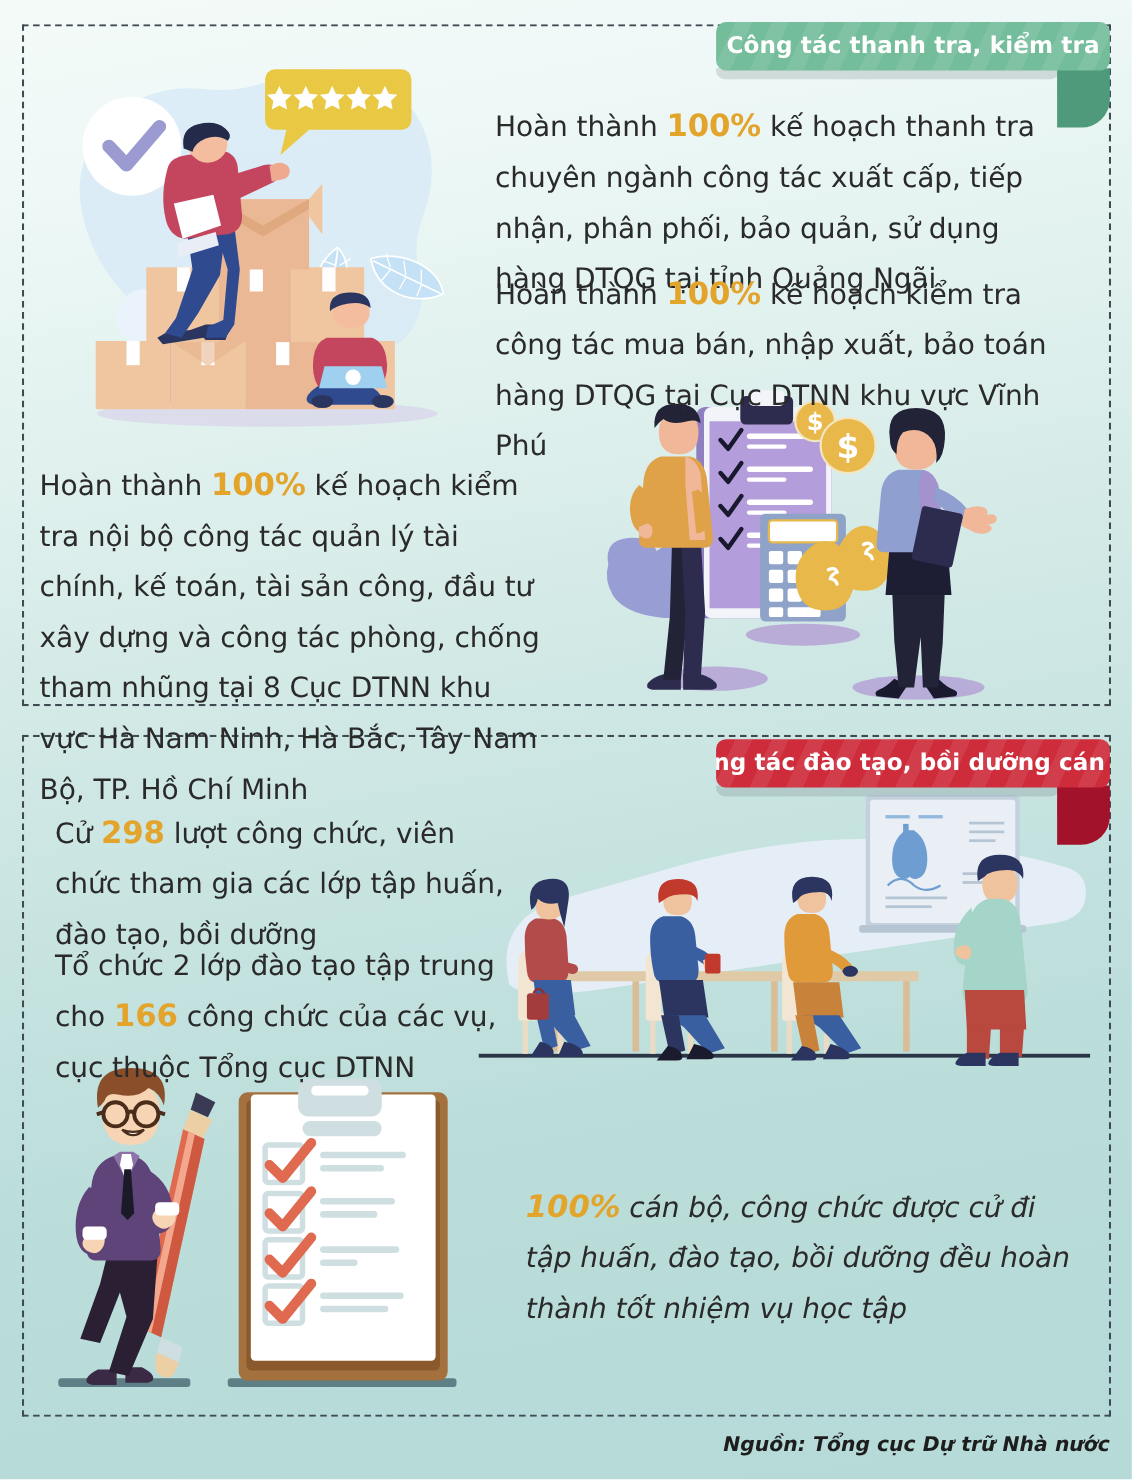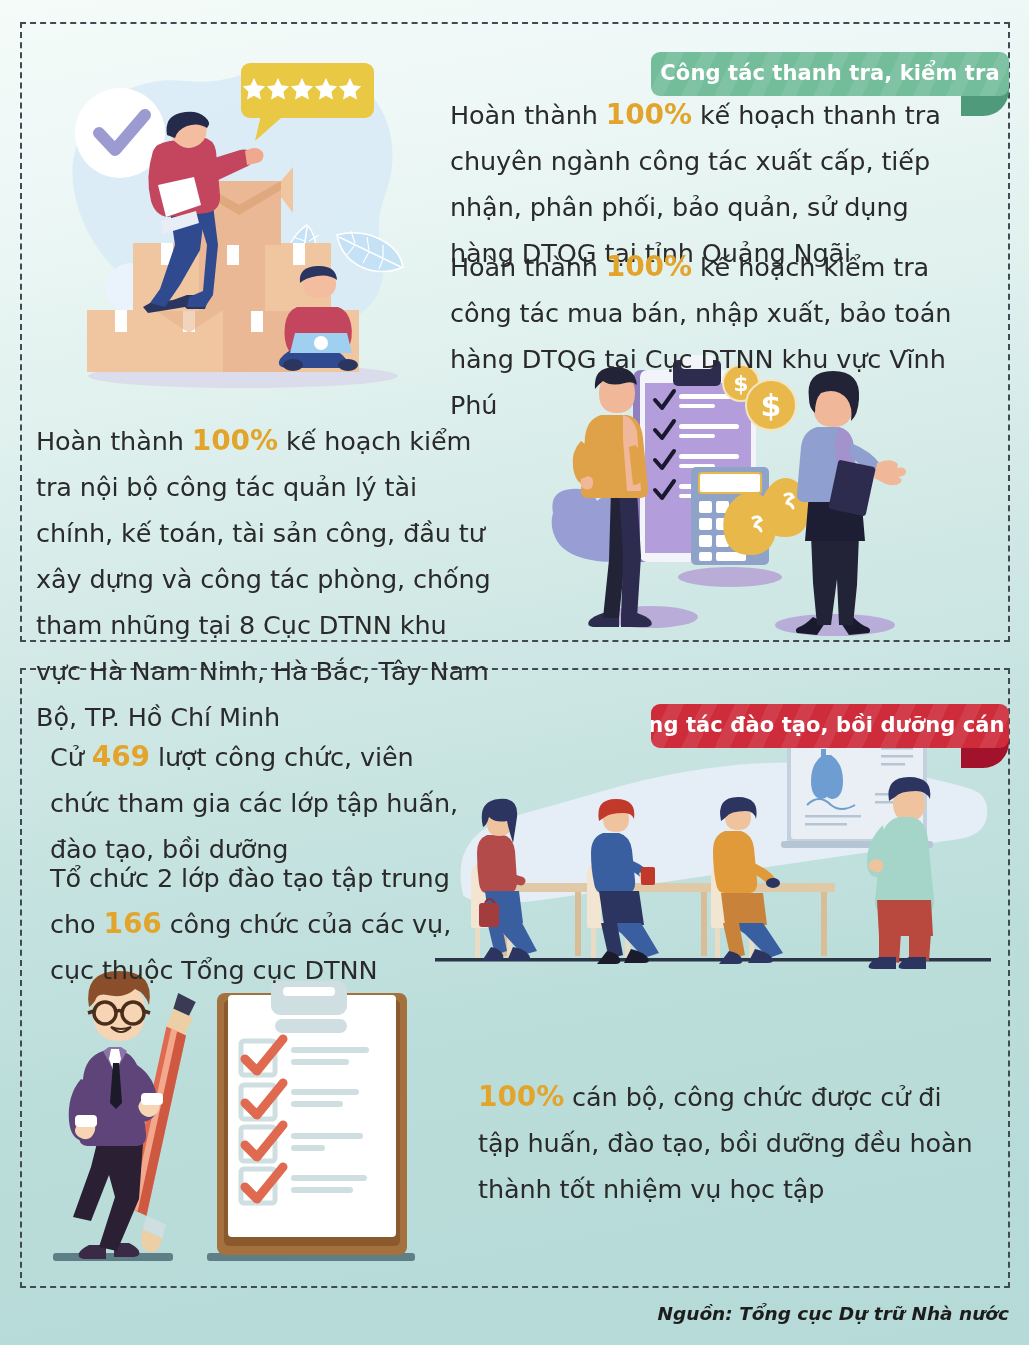--- a/index.html
+++ b/index.html
@@ -39,21 +39,20 @@
     border-radius: 9px 9px 9px 9px;
     display: flex; align-items: center; justify-content: center;
     color: #ffffff;
     font-weight: bold;
     font-size: 21px;
     letter-spacing: .1px;
     padding: 0 26px 3px 26px;
     white-space: nowrap;
     z-index: 6;
     overflow: hidden;
-    margin-top: 32px;
   }
   .tab .stripes {
     position: absolute; inset: 0;
     background: repeating-linear-gradient(115deg,
         rgba(255,255,255,.00) 0px, rgba(255,255,255,.00) 16px,
         rgba(255,255,255,.085) 16px, rgba(255,255,255,.085) 30px);
     pointer-events: none;
   }
   .tab .lbl { position: relative; z-index: 2; }
   .tab-fold {
@@ -92,21 +91,21 @@
     color: #e3a42c;
     font-weight: bold;
     font-size: 28px;
   }
 
   #txt-1 { left: 450px; top: 92px;  width: 530px; }
   #txt-2 { left: 450px; top: 244px; width: 530px; }
   #txt-3 { left: 36px;  top: 418px; width: 460px; }
   #txt-4 { left: 50px;  top: 734px; width: 420px; }
   #txt-5 { left: 50px;  top: 855px; width: 420px; }
-  #txt-6 { left: 478px; top: 1074px; width: 500px; }
+  #txt-6 { left: 478px; top: 1074px; width: 500px; font-style: italic; }
 
   
   #source {
     position: absolute;
     right: 20px; top: 1303px;
     font-size: 18.5px;
     font-weight: bold;
     font-style: italic;
     color: #1d1d1d;
     z-index: 4;
@@ -335,21 +334,21 @@
   <div class="dash-panel" id="panel-2"></div>
 
   <div class="tab-shadow" id="tab-2-shad"></div>
   <div class="tab-fold" id="tab-2-fold"></div>
   <div class="tab" id="tab-2">
     <span class="stripes"></span>
     <span class="lbl">Công tác đào tạo, bồi dưỡng cán bộ</span>
   </div>
 
   <div class="txt" id="txt-4">
-    <span>Cử </span><span class="num">469</span><span> lượt công chức, viên chức tham gia các lớp tập huấn, đào tạo, bồi dưỡng</span>
+    <span>Cử </span><span class="num">298</span><span> lượt công chức, viên chức tham gia các lớp tập huấn, đào tạo, bồi dưỡng</span>
   </div>
 
   <div class="txt" id="txt-5">
     <span>Tổ chức 2 lớp đào tạo tập trung cho </span><span class="num">166</span><span> công chức của các vụ, cục thuộc Tổng cục DTNN</span>
   </div>
 
   <div class="illus" id="illus-class">
     <svg viewBox="0 0 560 255" width="560" height="255" xmlns="http://www.w3.org/2000/svg">
 
       <path d="M28 180 q-14 -60 48 -78 q58 -16 106 -30 q58 -16 118 -22 q70 -6 128 2 q62 8 108 22

